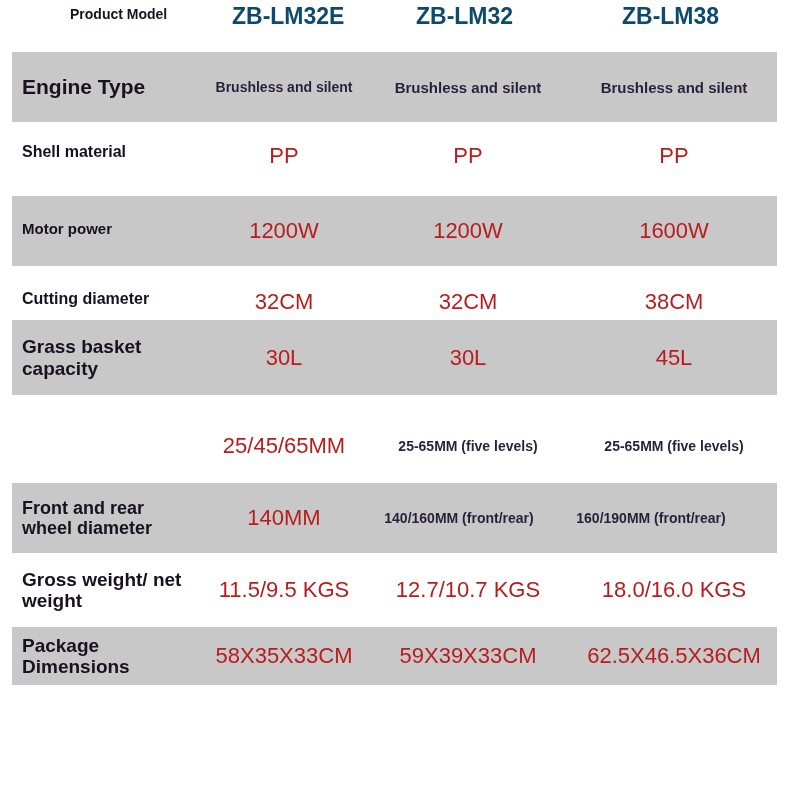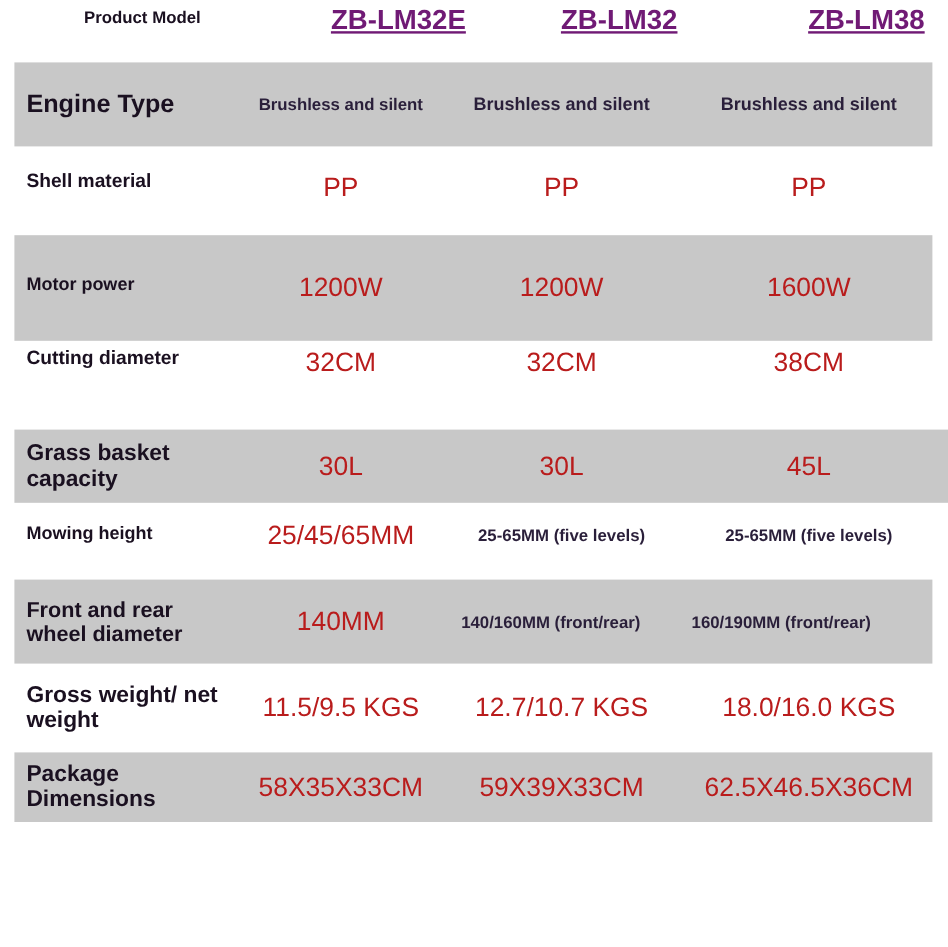--- a/index.html
+++ b/index.html
@@ -1,21 +1,21 @@
 <!DOCTYPE html>
 <html><head>
 <meta charset="utf-8">
 <style>
   html, body { margin:0; padding:0; background:#ffffff; }
   body { width:790px; height:789px; position:relative; overflow:hidden;
          font-family:"Liberation Sans", "DejaVu Sans", sans-serif; color:#1a1020; }
   .header { position:absolute; left:0; top:0; width:638px; height:40px;margin-left:48px; }
   .hdr-label { position:absolute; left:22px; top:6px; font-size:14px; font-weight:bold; color:#1a1020; }
-  .model { position:absolute; top:3px; font-size:23px; font-weight:bold; color:#701a75;
-           text-align:center; width:200px;text-decoration:underline; }
+  .model { position:absolute; top:3px; font-size:23px; font-weight:bold; color:#0c4a6e;
+           width:200px; }
   .row { position:absolute; left:12px; width:765px; }
   .row.gray { background:#c8c8c8; }
   .row .label { position:absolute; left:10px; top:0; bottom:0; display:flex; align-items:center;
                 font-weight:bold; color:#1a1020; line-height:1.12; width:180px; }
   .row .cell { position:absolute; top:0; bottom:0; display:flex; align-items:center; justify-content:center;
                text-align:center; font-size:22px; color:#b91c1c; font-weight:normal; white-space:nowrap; }
   .c1 { left:172px; width:200px; }
   .c2 { left:356px; width:200px; }
   .c3 { left:562px; width:200px; }
   .small { font-size:14px !important; font-weight:bold !important; color:#2a1f3a !important; }
@@ -38,43 +38,42 @@
   <div class="cell c3 smalls">Brushless and silent</div>
 </div>
 
 <div class="row" style="top:124px;height:64px;">
   <div class="label" style="font-size:16px;top:-8px;">Shell material</div>
   <div class="cell c1">PP</div>
   <div class="cell c2">PP</div>
   <div class="cell c3">PP</div>
 </div>
 
-<div class="row gray" style="top:196px;height:88px;">
+<div class="row gray" style="top:196px;height:70px;">
   <div class="label" style="font-size:15px;top:-4px;">Motor power</div>
   <div class="cell c1">1200W</div>
   <div class="cell c2">1200W</div>
   <div class="cell c3">1600W</div>
 </div>
 
 <div class="row" style="top:268px;height:68px;">
   <div class="label" style="font-size:16px;top:-6px;">Cutting diameter</div>
   <div class="cell c1">32CM</div>
   <div class="cell c2">32CM</div>
   <div class="cell c3">38CM</div>
 </div>
 
-<div class="row gray" style="top:358px;height:61px;padding-left:14px;">
+<div class="row gray" style="top:320px;height:75px;">
   <div class="label" style="font-size:19px;width:150px;">Grass basket capacity</div>
   <div class="cell c1">30L</div>
   <div class="cell c2">30L</div>
   <div class="cell c3">45L</div>
 </div>
 
 <div class="row" style="top:411px;height:70px;">
-  <div class="label" style="font-size:15px;top:-2px;">Mowing height</div>
   <div class="cell c1">25/45/65MM</div>
   <div class="cell c2 small">25-65MM (five levels)</div>
   <div class="cell c3 small">25-65MM (five levels)</div>
 </div>
 
 <div class="row gray" style="top:483px;height:70px;">
   <div class="label" style="font-size:18px;width:170px;">Front and rear wheel diameter</div>
   <div class="cell c1">140MM</div>
   <div class="cell small" style="left:352px;width:190px;">140/160MM (front/rear)</div>
   <div class="cell small" style="left:544px;width:190px;">160/190MM (front/rear)</div>

